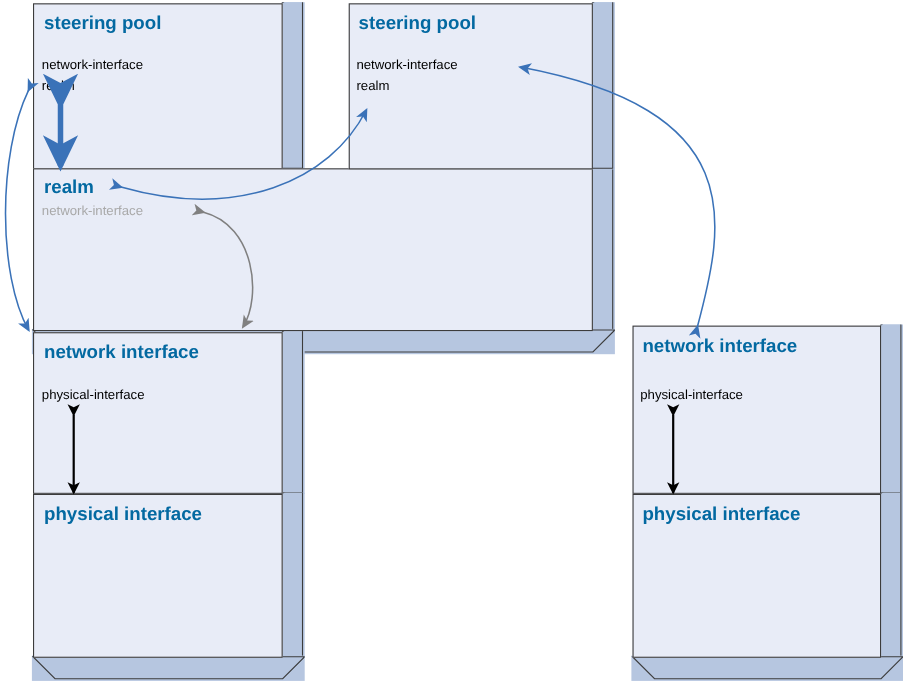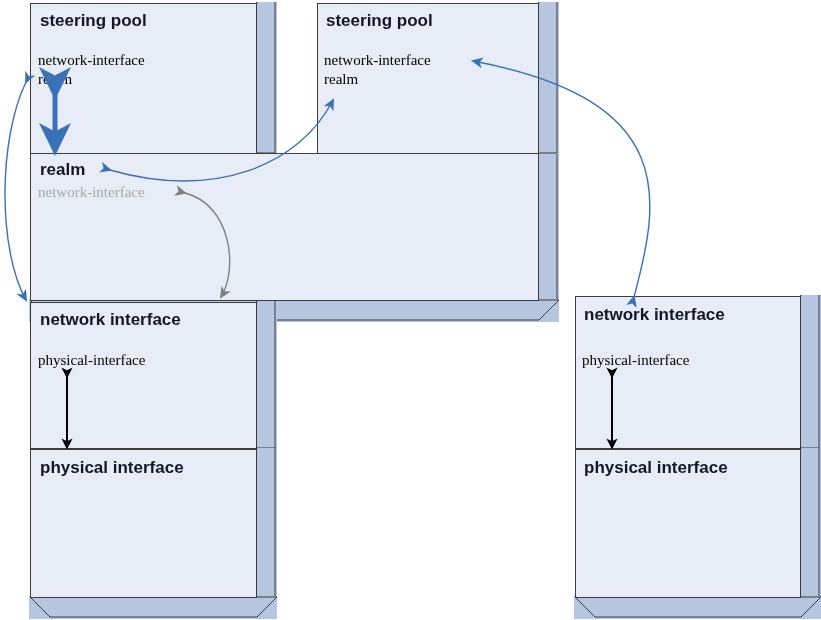--- a/index.html
+++ b/index.html
@@ -18,33 +18,32 @@
   }
   .block .side{
     position:absolute;
     background:#b6c6e0;
     z-index:1;
   }
   .block .side svg{display:block;}
 
   .label-title{
     position:absolute;
-    color:#0f172a;
+    color:#0369a1;
     font-weight:bold;
     font-size:17px;
     white-space:nowrap;
     z-index:5;
   }
   .label-attr{
     position:absolute;
     color:#000000;
-    font-size:15px;
+    font-size:12px;
     white-space:nowrap;
     z-index:5;
-    font-family:Liberation Serif, serif;
   }
   .label-attr.muted{color:#a9a9a9;}
 
   .svg-layer{position:absolute;left:0;top:0;width:821px;height:620px;z-index:8;pointer-events:none;}
 </style>
 </head>
 <body>
 
 <div id="stage">
 

